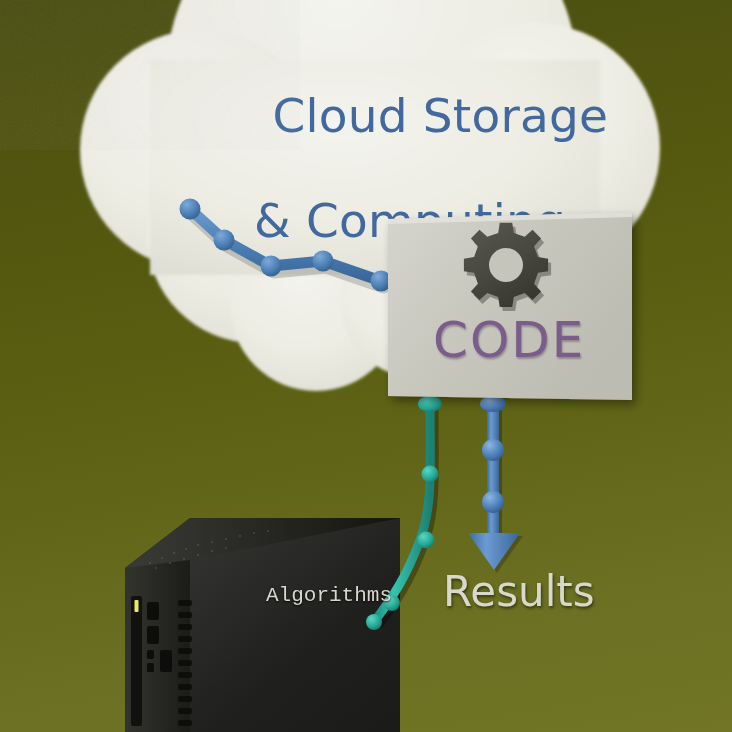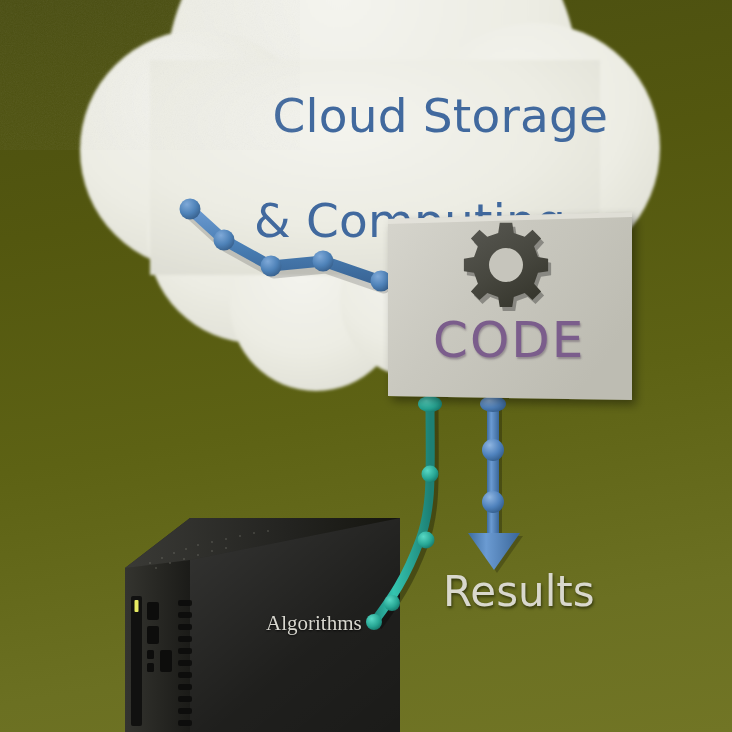--- a/index.html
+++ b/index.html
@@ -71,24 +71,24 @@
     top: 314px;
     color: #7b5d8c;
     font-size: 50px;
     font-family: "DejaVu Sans", sans-serif;
     letter-spacing: 2px;
     text-shadow: 1px 2px 2px rgba(60,40,70,.35);
   }
   #algorithms-label {
     z-index: 26;
     left: 266px;
-    top: 612px;
+    top: 585px;
     color: #d8d7cf;
     font-size: 21px;
-    font-family: Liberation Serif, serif;
+    font-family: Liberation Mono, monospace;
     text-shadow: 0 1px 2px rgba(0,0,0,.8);
   }
   #results-label {
     z-index: 26;
     left: 443px;
     top: 570px;
     color: #d9d8cd;
     font-size: 42px;
     font-family: "DejaVu Sans", sans-serif;
     text-shadow: 1px 2px 3px rgba(25,28,5,.65);

